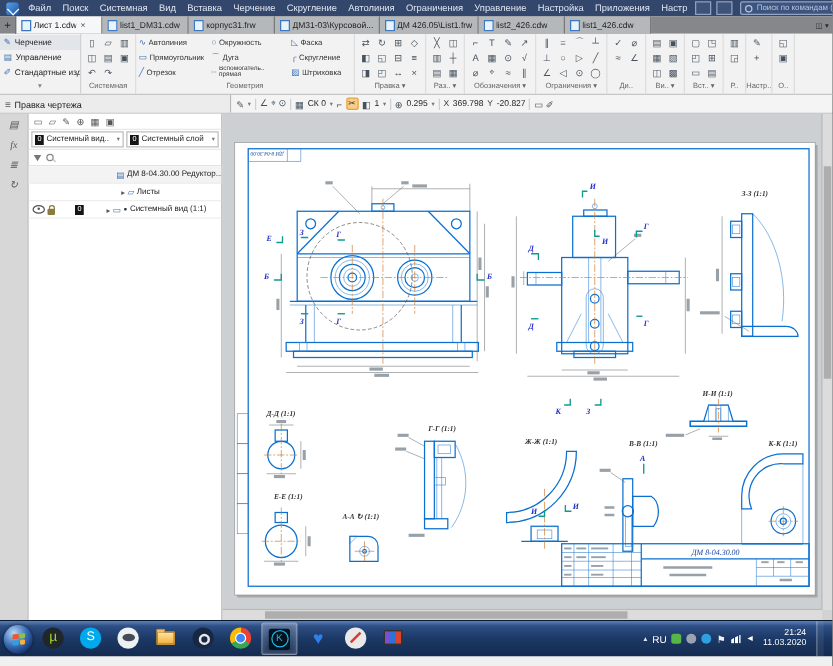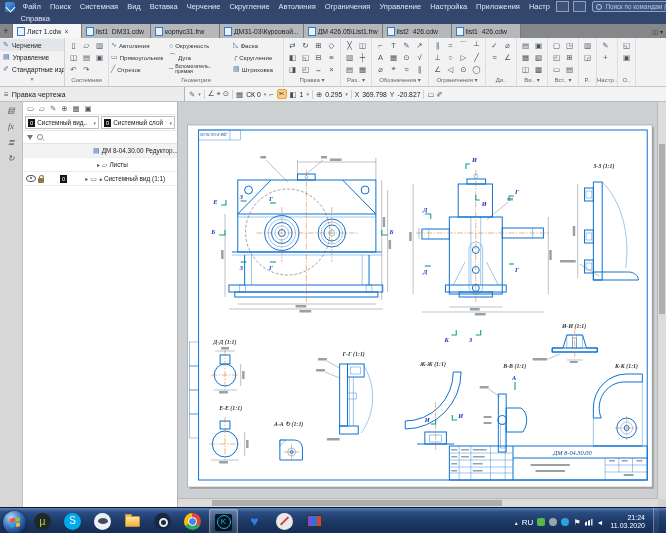--- a/index.html
+++ b/index.html
@@ -173,23 +173,20 @@
       </nav>
     <div class="mb-spacer"></div>
     <span class="mb-icon"></span>
     <span class="mb-icon"></span>
     <div class="search">
       <span class="mag"></span>
       <span>Поиск по командам (Alt+/)</span>
     </div>
 
   </div>
-  <div class="menubar2">
-    <span class="mi" style="margin-left:14px">Справка</span>
-  </div>
 
   <div class="tabbar">
     <span class="tadd">+</span>
     <div style="display:flex;flex:1;overflow:hidden">
 
     <div class="tab active">
           <span class="doc"></span>
           <i>Лист 1.cdw</i>
           <b>×</b>
         </div>

